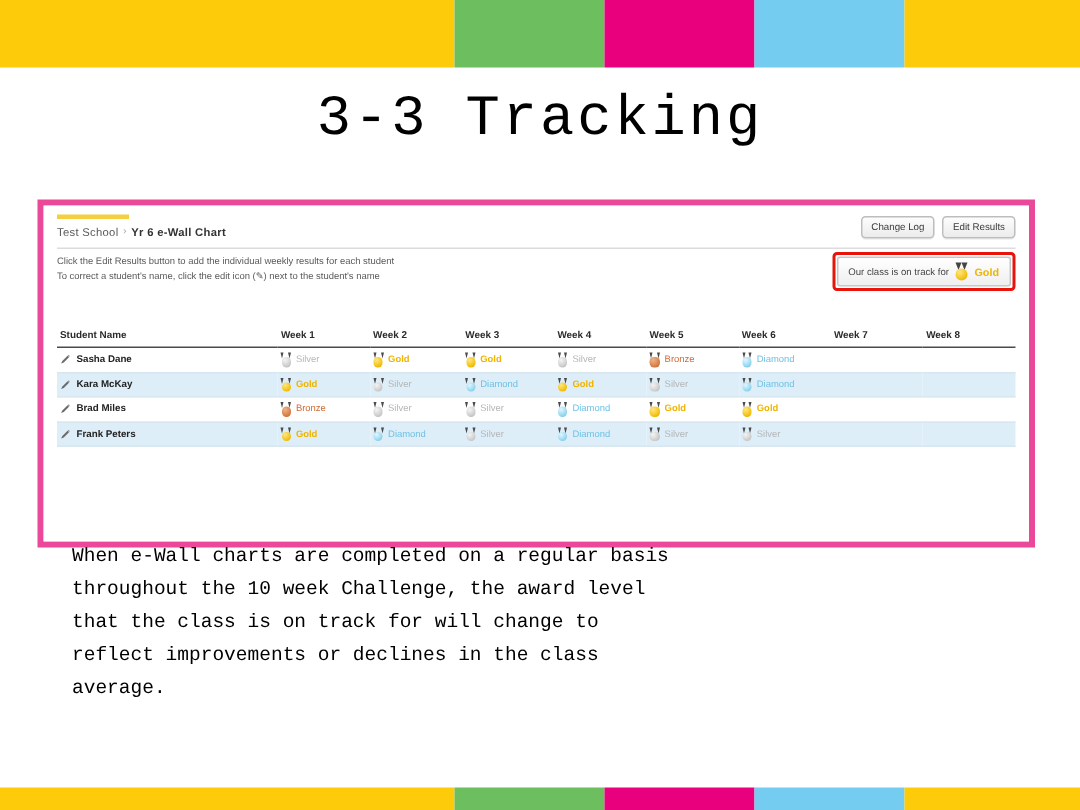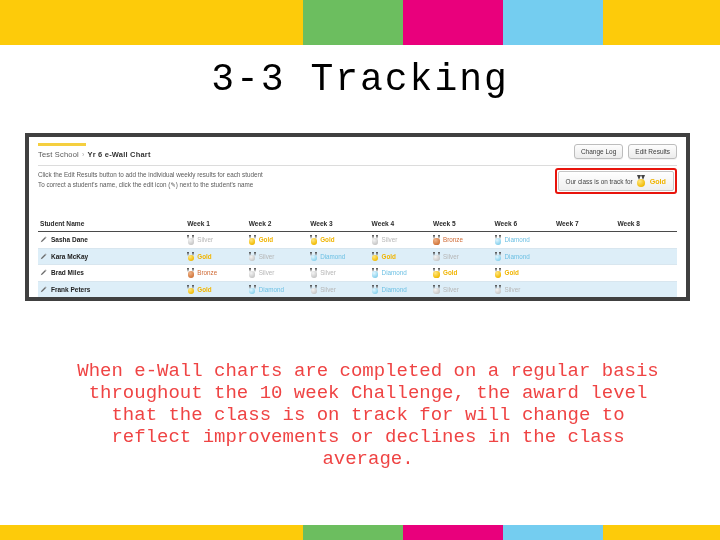--- a/index.html
+++ b/index.html
@@ -26,22 +26,22 @@
   .slide-title {
     position: absolute; top: 58px; left: 0; width: 720px;
     text-align: center;
     font-family: "Liberation Mono", monospace;
     font-size: 38px; letter-spacing: 2px; color: #000; font-weight: 400;
   }
 
   
   .shot-frame {
     position: absolute; left: 25px; top: 133px;
-    width: 665px; height: 168px;
-    border: 4px solid #404040;
+    width: 665px; height: 232px;
+    border: 4px solid #ec4899;
     background: #ffffff;
     overflow: hidden;
   }
   .shot-inner {
     position: relative; width: 100%; height: 100%;
     background: #ffffff; padding: 6px 9px 0 9px;
   }
 
   
   .yellow-tab { width: 48px; height: 3px; background: #f5cf3f; margin-bottom: 4px; }
@@ -140,23 +140,22 @@
   .lbl.bronze  { color: #cf6a35; }
   .lbl.diamond { color: #6ec1e4; }
 
   .col-name { width: 23%; }
   .col-week { width: 9.6%; }
 
   
   .body-text {
     position: absolute; left: 48px; top: 360px; width: 640px;
     font-family: "Liberation Mono", monospace;
-    font-size: 19px; line-height: 22px; color: #ef4444;
+    font-size: 13px; line-height: 22px; color: #000000;
     white-space: pre-wrap;
-    text-align: center;
   }
 </style>
 </head>
 <body>
 
 <div class="slide">
 
   <div class="colorbar top">
     <div class="cb-seg cb-yellow-l"></div>
     <div class="cb-seg cb-green"></div>

